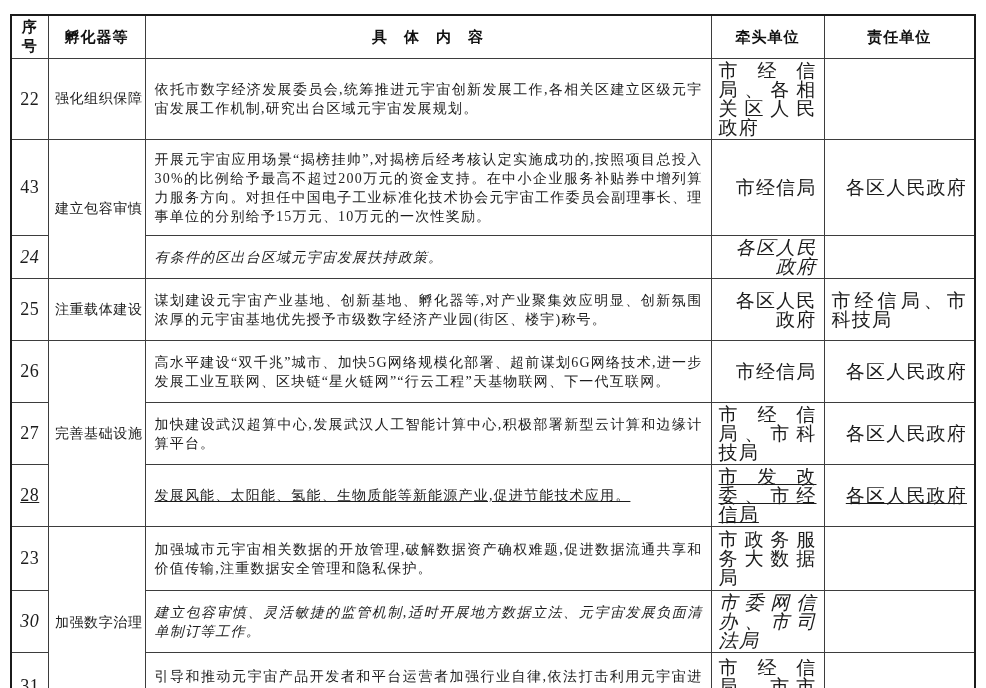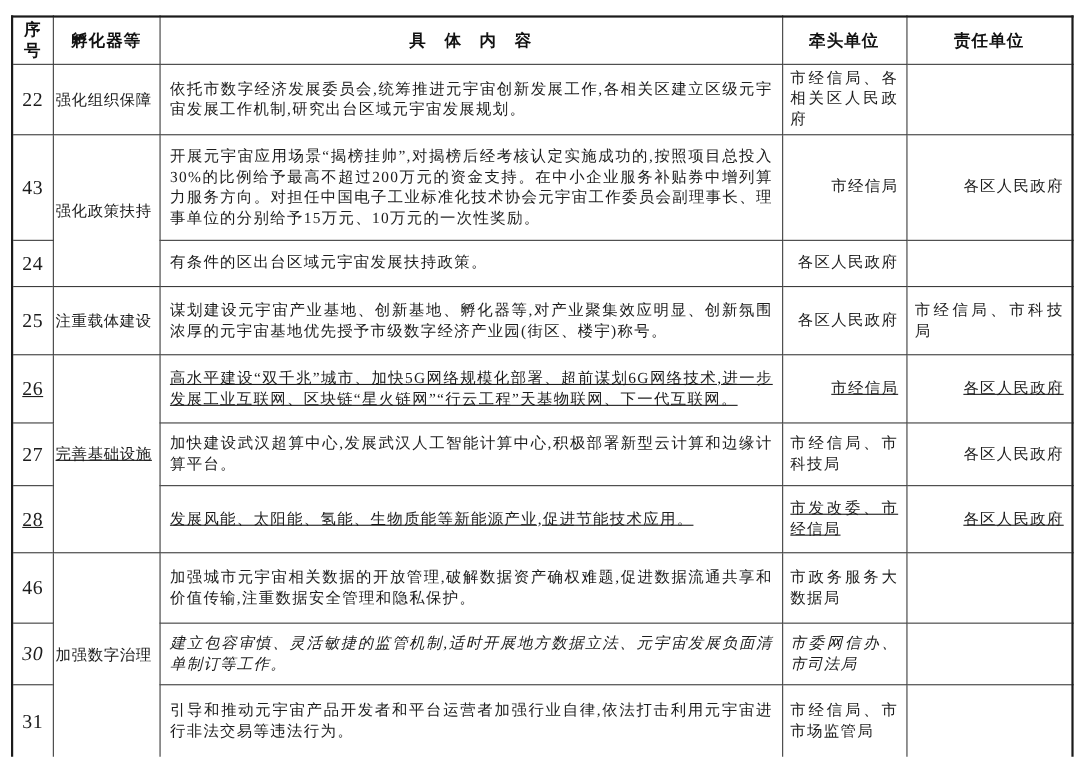--- a/index.html
+++ b/index.html
@@ -21,29 +21,29 @@
     overflow:hidden;
   }
   .doc-table th{
     font-size:15px;font-weight:bold;text-align:center;
     padding:2px 2px;letter-spacing:1px;color:#111;
   }
   td.no{
     text-align:center;font-size:18px;letter-spacing:0.5px;padding:0 2px;
   }
   td.group{
-    text-align:left;font-size:14px;letter-spacing:0.6px;
+    text-align:right;font-size:14px;letter-spacing:0.6px;
     padding:0 2px;white-space:nowrap;margin-top:24px;
   }
   td.content{
     font-size:14px;letter-spacing:1.2px;line-height:19px;
     text-align:justify;padding:3px 8px 3px 9px;
   }
   td.unit{
-    font-size:14px;letter-spacing:1.2px;line-height:19px;
+    font-size:19px;letter-spacing:1.2px;line-height:19px;
     padding:2px 7px;
   }
   td.unit.c{text-align:right;}
   td.unit.j{text-align:justify;}
 </style>
 </head>
 <body>
 
 <table class="doc-table">
   <colgroup>
@@ -65,59 +65,59 @@
   <tbody id="table-body">
       <tr style="height: 64px;">
         <td class="no">22</td>
         <td class="group" rowspan="1">强化组织保障</td>
         <td class="content">依托市数字经济发展委员会,统筹推进元宇宙创新发展工作,各相关区建立区级元宇宙发展工作机制,研究出台区域元宇宙发展规划。</td>
         <td class="unit j">市经信局、各相关区人民政府</td>
         <td class="unit c"></td>
       </tr>
       <tr style="height: 96px;">
         <td class="no">43</td>
-        <td class="group" rowspan="2">强化政策扶持</td>
+        <td class="group" rowspan="2">建立包容审慎</td>
         <td class="content">开展元宇宙应用场景“揭榜挂帅”,对揭榜后经考核认定实施成功的,按照项目总投入30%的比例给予最高不超过200万元的资金支持。在中小企业服务补贴券中增列算力服务方向。对担任中国电子工业标准化技术协会元宇宙工作委员会副理事长、理事单位的分别给予15万元、10万元的一次性奖励。</td>
         <td class="unit c">市经信局</td>
         <td class="unit c">各区人民政府</td>
       </tr>
-      <tr style="height: 42px;">
+      <tr style="height: 42px; font-style: italic;">
         <td class="no">24</td>
         <td class="content">有条件的区出台区域元宇宙发展扶持政策。</td>
         <td class="unit c">各区人民政府</td>
         <td class="unit c"></td>
       </tr>
       <tr style="height: 62px;">
         <td class="no">25</td>
         <td class="group" rowspan="1">注重载体建设</td>
         <td class="content">谋划建设元宇宙产业基地、创新基地、孵化器等,对产业聚集效应明显、创新氛围浓厚的元宇宙基地优先授予市级数字经济产业园(街区、楼宇)称号。</td>
         <td class="unit c">各区人民政府</td>
         <td class="unit j">市经信局、市科技局</td>
       </tr>
-      <tr style="height: 62px; text-decoration: underline;">
+      <tr style="height: 62px;">
         <td class="no">26</td>
         <td class="group" rowspan="3">完善基础设施</td>
         <td class="content">高水平建设“双千兆”城市、加快5G网络规模化部署、超前谋划6G网络技术,进一步发展工业互联网、区块链“星火链网”“行云工程”天基物联网、下一代互联网。</td>
         <td class="unit c">市经信局</td>
         <td class="unit c">各区人民政府</td>
       </tr>
       <tr style="height: 57px;">
         <td class="no">27</td>
         <td class="content">加快建设武汉超算中心,发展武汉人工智能计算中心,积极部署新型云计算和边缘计算平台。</td>
         <td class="unit j">市经信局、市科技局</td>
         <td class="unit c">各区人民政府</td>
       </tr>
       <tr style="height: 61px; text-decoration: underline;">
         <td class="no">28</td>
         <td class="content">发展风能、太阳能、氢能、生物质能等新能源产业,促进节能技术应用。</td>
         <td class="unit j">市发改委、市经信局</td>
         <td class="unit c">各区人民政府</td>
       </tr>
       <tr style="height: 64px;">
-        <td class="no">46</td>
+        <td class="no">23</td>
         <td class="group" rowspan="3">加强数字治理</td>
         <td class="content">加强城市元宇宙相关数据的开放管理,破解数据资产确权难题,促进数据流通共享和价值传输,注重数据安全管理和隐私保护。</td>
         <td class="unit j">市政务服务大数据局</td>
         <td class="unit c"></td>
       </tr>
       <tr style="height: 56px; font-style: italic;">
         <td class="no">30</td>
         <td class="content">建立包容审慎、灵活敏捷的监管机制,适时开展地方数据立法、元宇宙发展负面清单制订等工作。</td>
         <td class="unit j">市委网信办、市司法局</td>
         <td class="unit c"></td>

